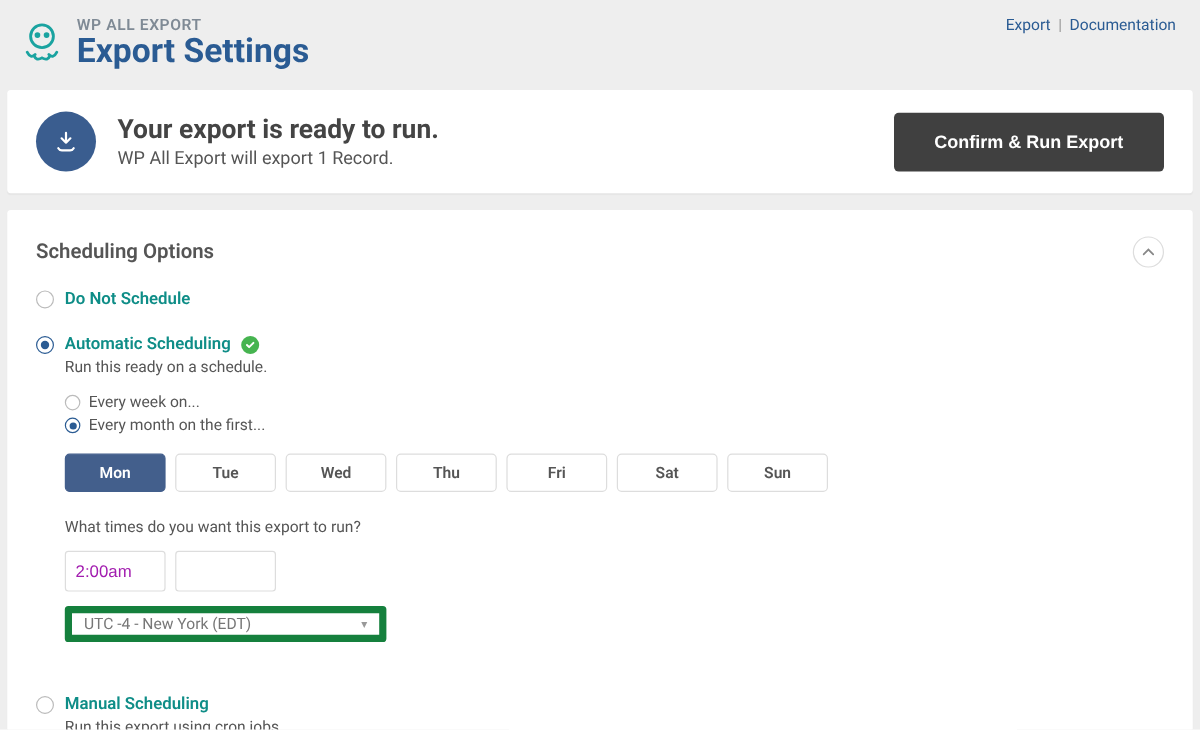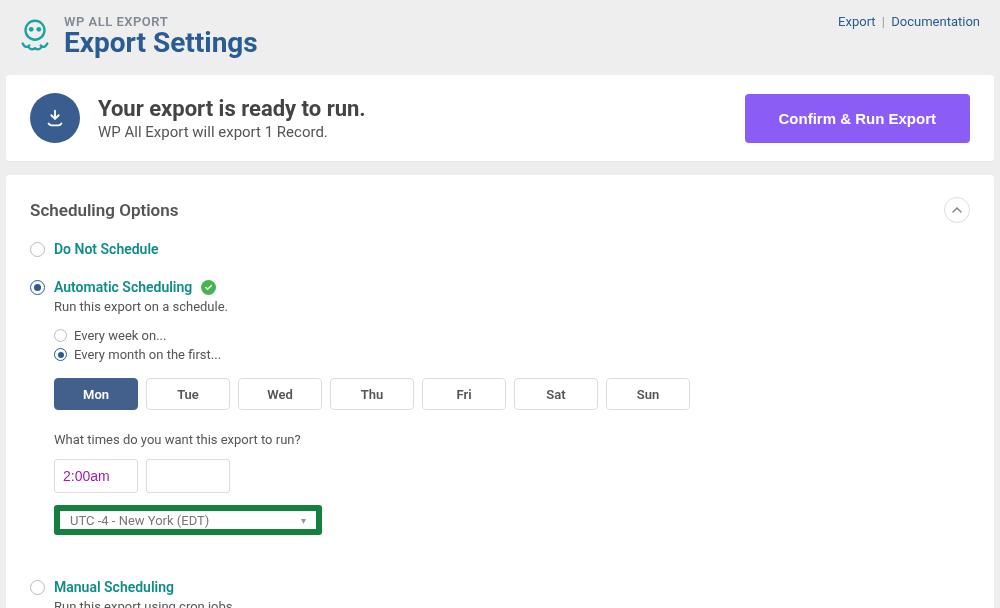--- a/index.html
+++ b/index.html
@@ -72,21 +72,21 @@
     font-size: 22px;
     font-weight: 700;
     color: #444;
     margin-bottom: 2px;
   }
   .ready-sub {
     font-size: 15px;
     color: #555;
   }
   .confirm-btn {
-    background: #8b5cf6;
+    background: #404040;
     color: #fff;
     border: none;
     border-radius: 4px;
     padding: 16px 34px;
     font-size: 15px;
     font-weight: 700;
     cursor: pointer;
   }
   .sched-panel {
     margin-top: 14px;
@@ -296,21 +296,21 @@
 
     <div class="opt-row">
       <span class="radio checked"></span>
       <span class="opt-label">Automatic Scheduling</span>
       <span class="check-badge">
         <svg width="9" height="9" viewBox="0 0 10 10">
             <path d="M2 5 l2 2 l4 -4" stroke="#fff" stroke-width="1.8" fill="none" stroke-linecap="round" stroke-linejoin="round"></path>
           </svg>
       </span>
     </div>
-    <div class="opt-desc">Run this export on a schedule.</div>
+    <div class="opt-desc">Run this ready on a schedule.</div>
 
     <div class="freq">
       <div class="row">
         <span class="radio sm"></span>
         <span>Every week on...</span>
       </div>
       <div class="row">
         <span class="radio sm checked"></span>
         <span>Every month on the first...</span>
       </div>

